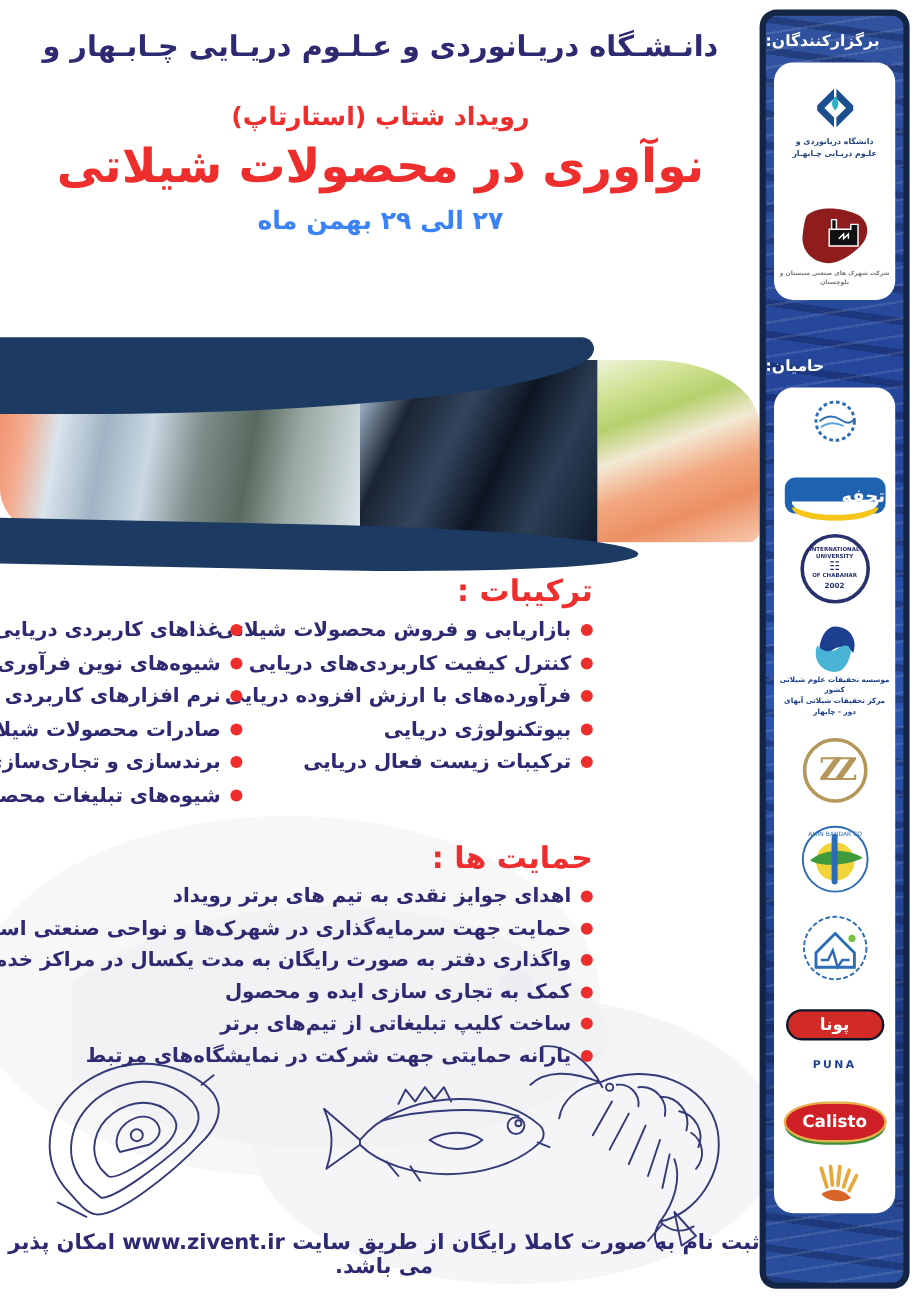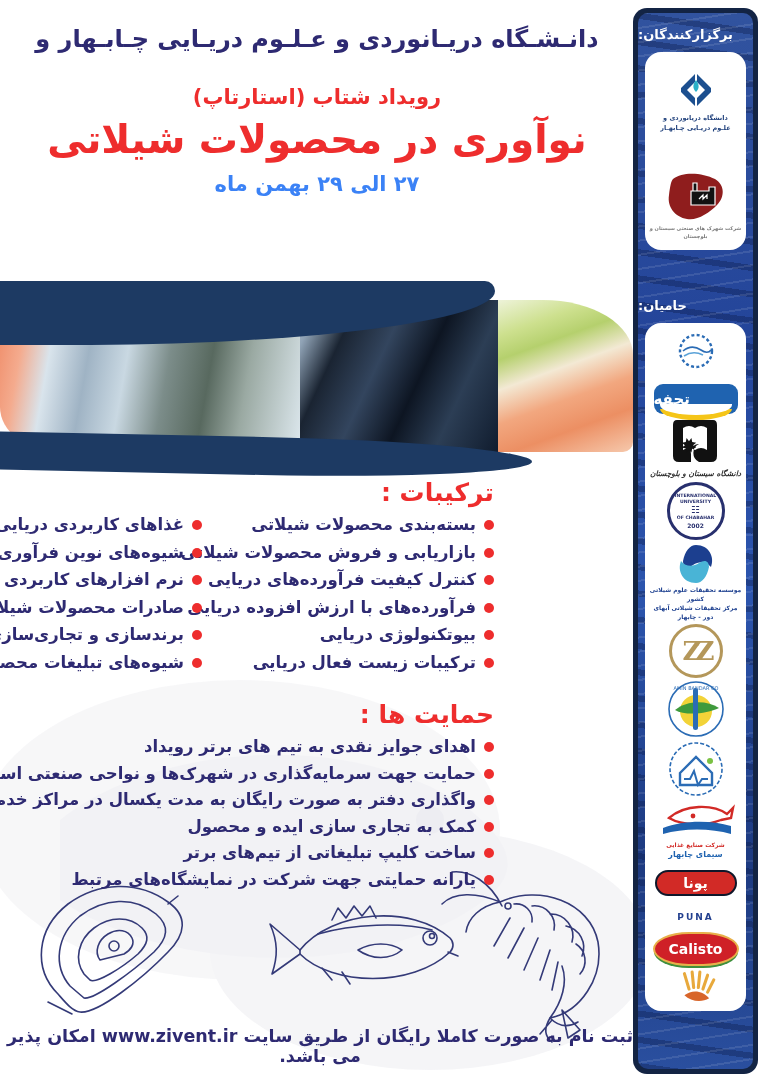--- a/index.html
+++ b/index.html
@@ -67,21 +67,21 @@
       linear-gradient(180deg,#31539f 0%,#24459a 30%,#2c55ae 55%,#1d3a80 80%,#2a4f9f 100%); }
   .side-label { color:#ffffff; font-weight:bold; font-size:13px; text-align:left; direction:rtl; margin-top:14px; }
   .logo-box { background:#ffffff; border-radius:16px; margin:10px 7px 0 7px; padding:10px 4px;
     display:flex; flex-direction:column; align-items:center; }
   .logo-blk { display:flex; flex-direction:column; align-items:center; }
   .cap { font-size:6.5px; color:#24447e; font-weight:bold; text-align:center; direction:rtl; line-height:1.5; }
   .cap-dark { color:#333; }
   .cap-tiny { font-size:5px; color:#777; }
 
   .tohfe { width:84px; height:30px; background:#1f63b0; border-radius:9px; position:relative;
-    display:flex; align-items:center; justify-content:flex-start; color:#fff; font-weight:bold; font-size:15px; margin-top:8px; }
+    display:flex; align-items:center; justify-content:flex-end; color:#fff; font-weight:bold; font-size:15px; margin-top:8px; }
   .tohfe .swash { position:absolute; bottom:-6px; left:6px; right:6px; height:11px; background:#f5c518;
     border-radius:0 0 50% 50% / 0 0 100% 100%; z-index:-0; }
   .tohfe .swash::after{ content:""; position:absolute; inset:0; background:#fff; border-radius:0 0 50% 50% / 0 0 90% 90%; transform:translateY(-5px); }
 
   .iuc-seal { width:58px; height:58px; border:3px solid #28306e; border-radius:50%;
     display:flex; flex-direction:column; align-items:center; justify-content:center; text-align:center; }
   .iuc-txt { font-size:4.6px; color:#28306e; font-weight:bold; line-height:1.3; }
   .iuc-year { font-size:6px; color:#28306e; font-weight:bold; margin-top:1px; }
   .iuc-book { font-size:10px; line-height:1; color:#28306e; }
 
@@ -118,29 +118,25 @@
       <div class="event-title">نوآوری در محصولات شیلاتی</div>
       <div class="event-date">۲۷ الی ۲۹ بهمن ماه</div>
     </div>
 
     <div class="section-topics">
       <div class="sec-heading">ترکیبات :</div>
       <div class="cols">
         <div class="col col-right">
           <div class="bullet-item">
               <span class="dot"></span>
-              <span>بسته‌بندی محصولات شیلاتی</span>
-            </div>
-          <div class="bullet-item">
-              <span class="dot"></span>
               <span>بازاریابی و فروش محصولات شیلاتی</span>
             </div>
           <div class="bullet-item">
               <span class="dot"></span>
-              <span>کنترل کیفیت فرآورده‌های دریایی</span>
+              <span>کنترل کیفیت کاربردی‌های دریایی</span>
             </div>
           <div class="bullet-item">
               <span class="dot"></span>
               <span>فرآورده‌های با ارزش افزوده دریایی</span>
             </div>
           <div class="bullet-item">
               <span class="dot"></span>
               <span>بیوتکنولوژی دریایی</span>
             </div>
           <div class="bullet-item">
@@ -298,27 +294,20 @@
           </svg>
         </div>
 
         <div class="logo-blk">
           <div class="tohfe">
               <span>تحفه</span>
               <div class="swash"></div>
             </div>
         </div>
 
-        <div class="logo-blk">
-          <svg width="52" height="52" viewBox="0 0 52 52">
-            <path d="M8,4 L44,4 Q48,4 48,9 L48,40 Q48,46 42,46 L30,46 A10,10 0 0 1 30,28 A8,8 0 0 0 22,38 L22,46 L10,46 Q4,46 4,40 L4,9 Q4,4 8,4 Z M14,12 L14,34 Q20,30 26,34 Q32,30 38,34 L38,12 Q32,8 26,12 Q20,8 14,12 Z" fill="#111"></path>
-            <path d="M30,34 l3,-4 l1,5 l5,1 l-4,3 l4,3 l-5,1 l-1,5 l-3,-4 l-3,4 l-1,-5 l-5,-1 l4,-3 l-4,-3 l5,-1 l1,-5 Z" fill="#111" transform="translate(-4,-2) scale(0.8)"></path>
-          </svg>
-          <div class="cap cap-dark" style="font-size:7.5px; font-family:'DejaVu Serif',serif; font-style:italic;">دانشگاه سیستان و بلوچستان</div>
-        </div>
 
 
         <div class="iuc-seal">
           <div class="iuc-txt">INTERNATIONAL UNIVERSITY</div>
           <div class="iuc-book">☷</div>
           <div class="iuc-txt">OF CHABAHAR</div>
           <div class="iuc-year">2002</div>
         </div>
 
         <div class="logo-blk">
@@ -344,29 +333,20 @@
 
         <div class="logo-blk">
           <svg width="56" height="56" viewBox="0 0 56 56">
             <circle cx="28" cy="28" r="26" fill="none" stroke="#2b6cb5" stroke-width="1.6" stroke-dasharray="4 2"></circle>
             <path d="M12,32 L28,16 L44,32 L44,44 L12,44 Z" fill="none" stroke="#2b6cb5" stroke-width="2.4"></path>
             <path d="M16,38 L22,38 L26,30 L30,44 L34,38 L40,38" fill="none" stroke="#2b6cb5" stroke-width="2"></path>
             <circle cx="42" cy="20" r="3" fill="#7ac143"></circle>
           </svg>
         </div>
 
-        <div class="logo-blk">
-          <svg width="78" height="40" viewBox="0 0 78 40">
-            <path d="M12,18 C28,4 56,4 70,14 L76,8 L74,18 L64,20 C48,26 26,26 12,18 Z" fill="none" stroke="#d22a26" stroke-width="2.4"></path>
-            <circle cx="36" cy="16" r="2.4" fill="#d22a26"></circle>
-            <path d="M6,28 C26,20 54,20 74,26 L74,34 C54,28 26,28 6,34 Z" fill="#1f63b0"></path>
-          </svg>
-          <div class="cap" style="color:#d22a26; font-size:6px;">شرکت صنایع غذایی</div>
-          <div class="cap" style="color:#1f63b0; font-size:8px;">سیمای چابهار</div>
-        </div>
 
         <div class="logo-blk">
           <div class="puna">
               <span>پونا</span>
             </div>
           <div class="puna-en">PUNA</div>
         </div>
 
         <div class="calisto">
             <span>Calisto</span>

